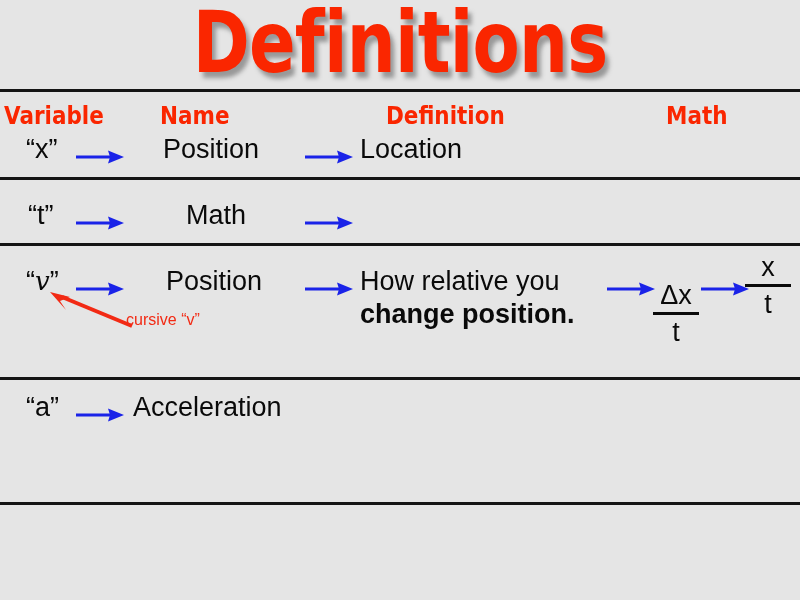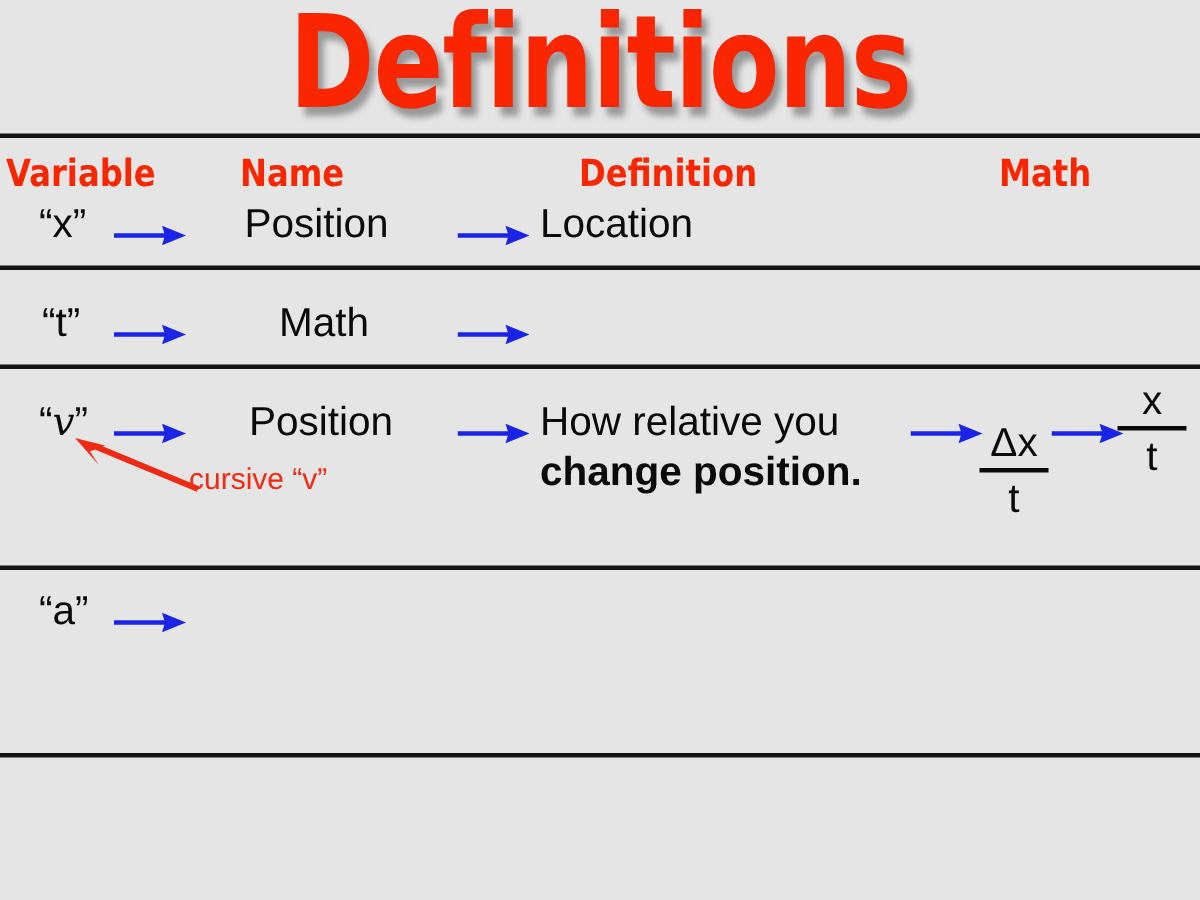--- a/index.html
+++ b/index.html
@@ -119,21 +119,21 @@
   }
   .frac .den { display: block; }
 
   
   #annot-text {
     position: absolute;
     left: 126px;
     top: 306px;
     color: #f22a14;
     font-family: "Liberation Sans", sans-serif;
-    font-size: 20px;
+    font-size: 16px;
     line-height: 28px;
     white-space: nowrap;
   }
   #annot-arrow {
     position: absolute;
     left: 44px;
     top: 288px;
   }
 </style>
 </head>
@@ -241,14 +241,15 @@
 
   <div class="cell varcell" style="left:26px; top:391px;">
     <span>“</span><span>a</span><span>”</span>
   </div>
   <span class="arrow" style="left:76px; top:406px;">
     <svg width="48" height="18" viewBox="0 0 48 18">
       <path d="M0 9 H36" stroke="#1a23e8" stroke-width="3" fill="none"></path>
       <path d="M48 9 L32 2.5 L34 9 L32 15.5 Z" fill="#1a23e8"></path>
     </svg>
   </span>
+  <div class="cell" style="left:133px; top:391px;">Acceleration</div>
 
 </div>
 
 </body></html>

